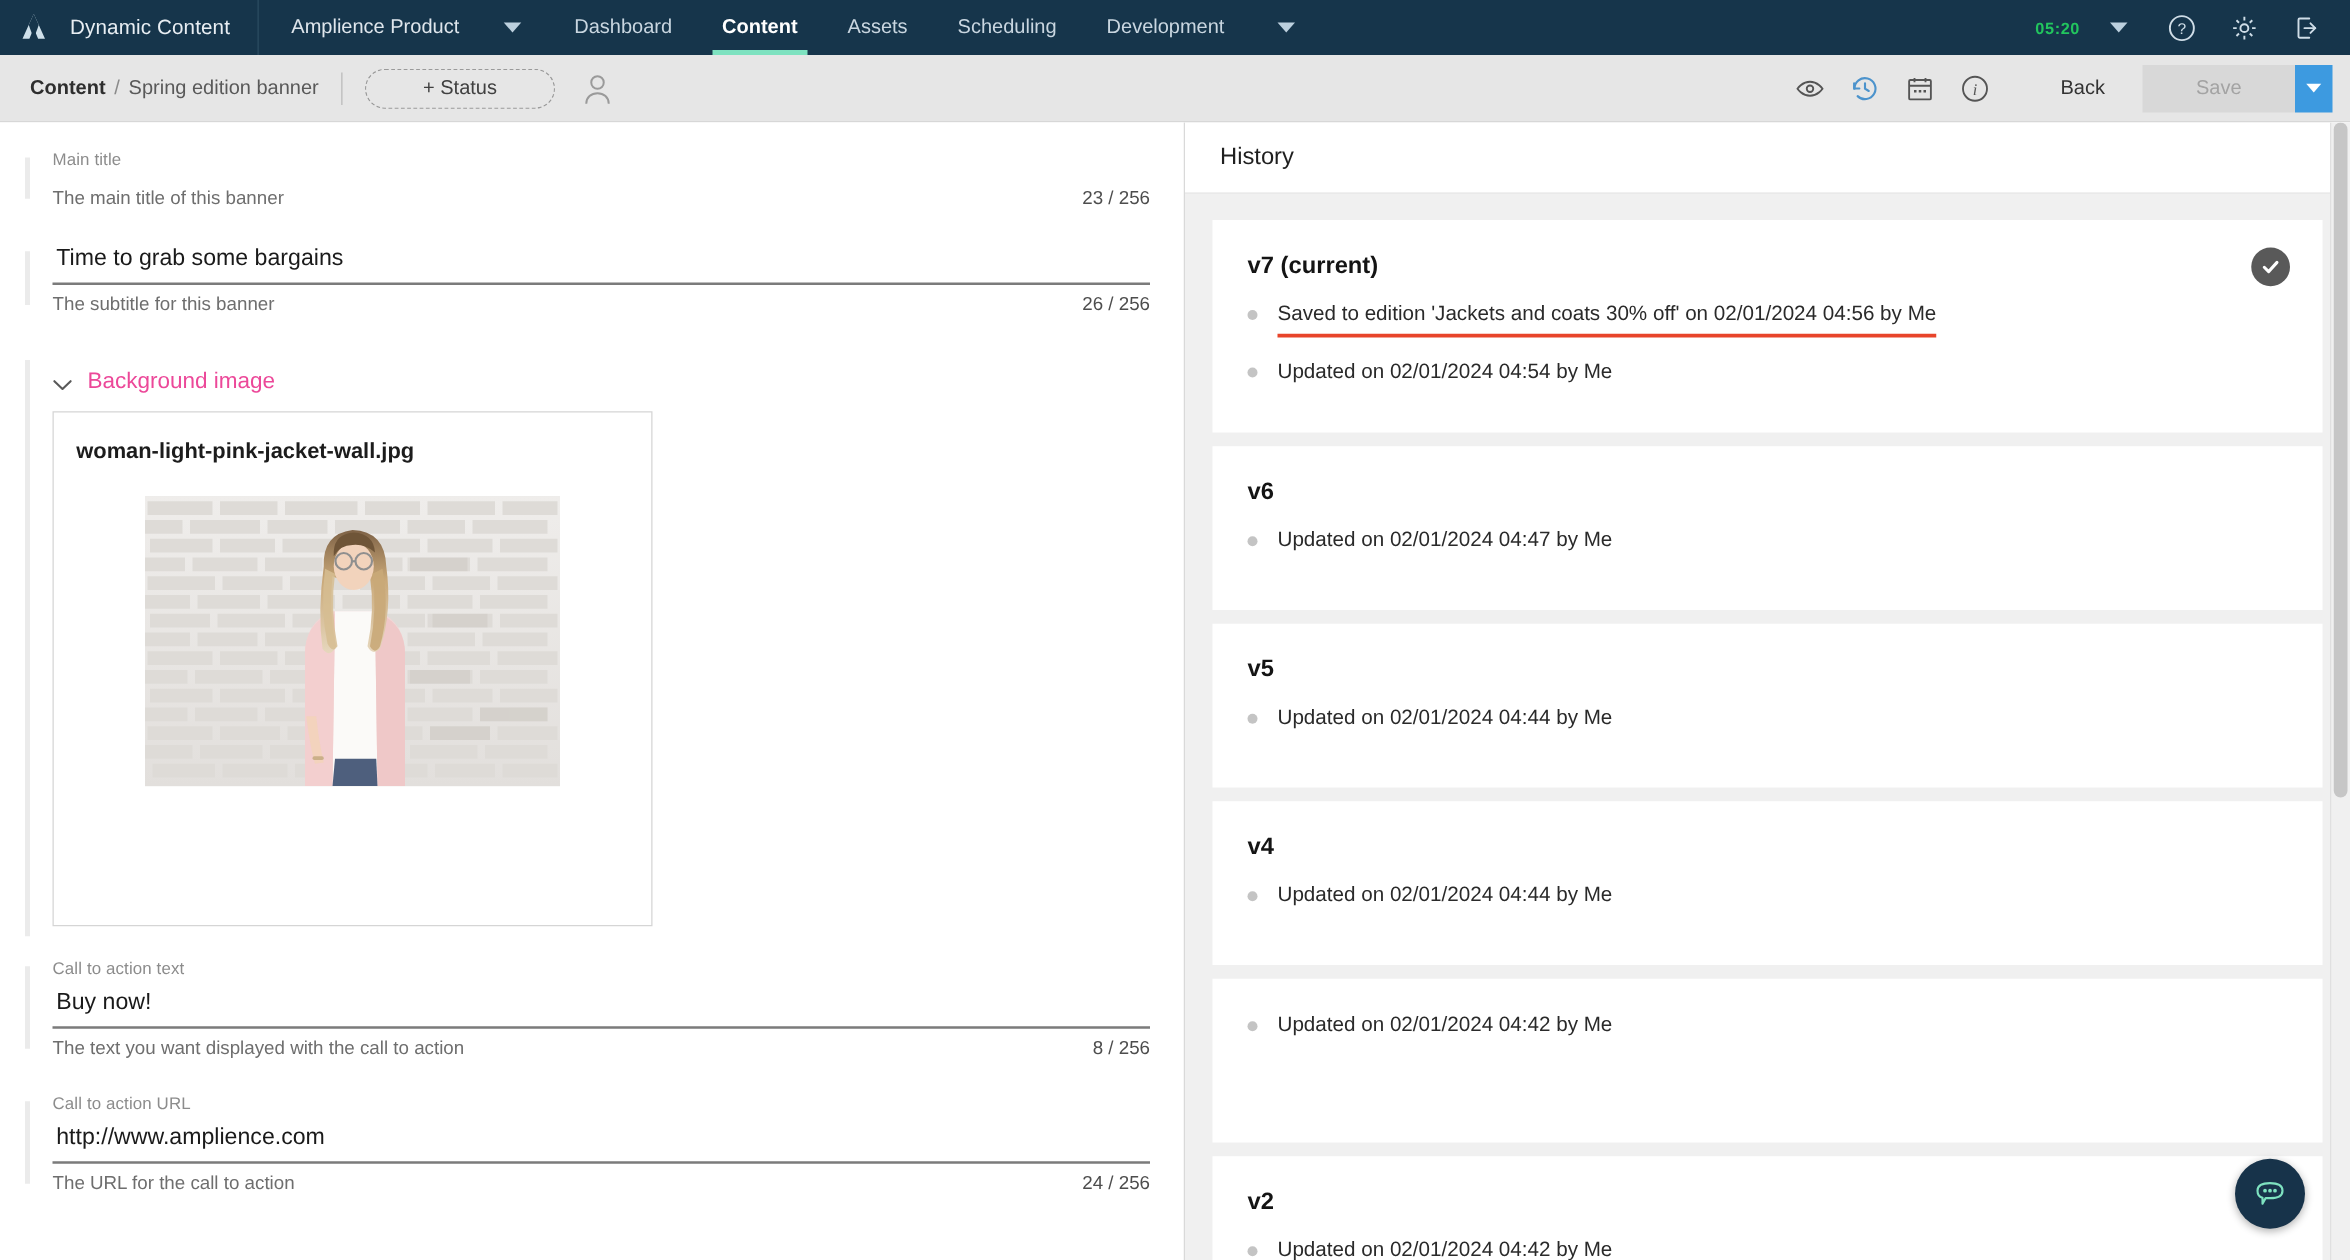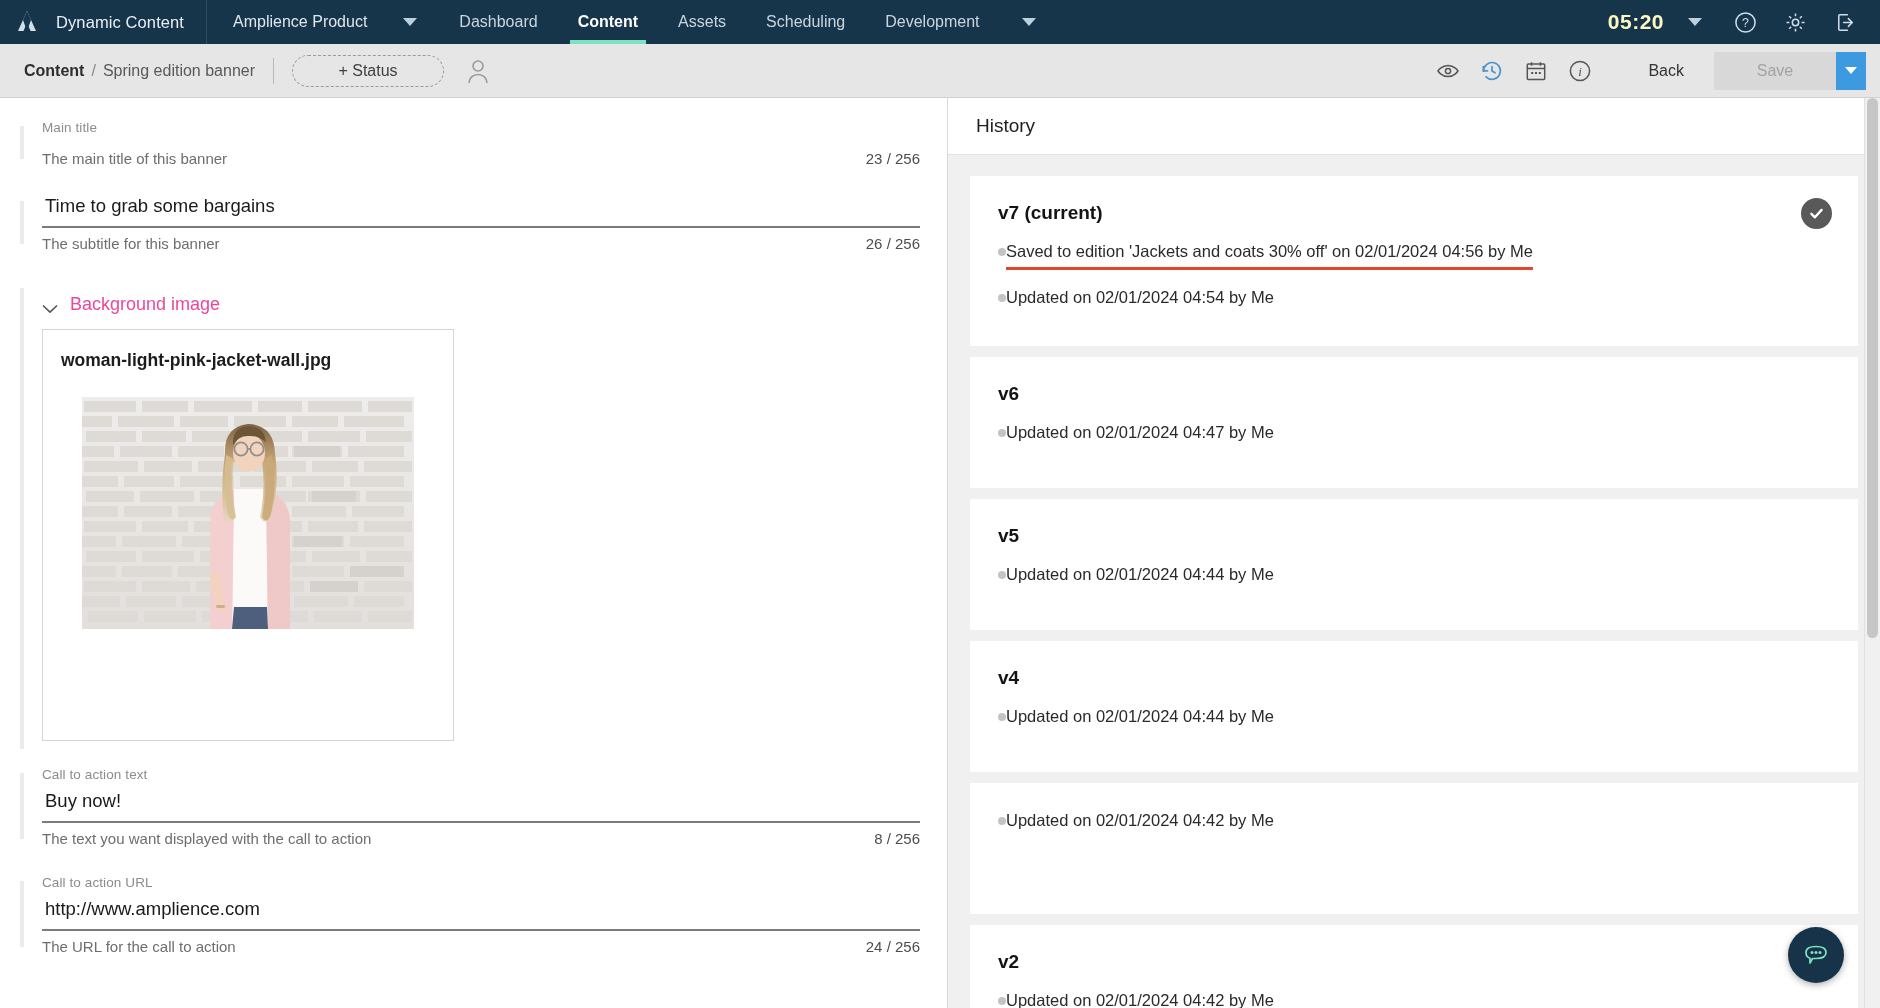--- a/index.html
+++ b/index.html
@@ -50,21 +50,21 @@
     padding: 0 22px; cursor: pointer;
   }
   .caret {
     width: 0; height: 0;
     border-left: 7px solid transparent;
     border-right: 7px solid transparent;
     border-top: 8px solid #bcd0de;
   }
   .topnav-spacer { flex: 1 1 auto; }
   .topnav-right { display: flex; align-items: center; gap: 0; padding-right: 10px; }
-  .clock { font-size: 21px; color: #fef9c3; font-weight: bold; padding: 0 6px 0 0; letter-spacing: .5px;}
+  .clock { font-size: 13px; color: #22c55e; font-weight: bold; padding: 0 6px 0 0; letter-spacing: .5px;}
   .icon-btn {
     width: 50px; height: 44px;
     display: flex; align-items: center; justify-content: center;
     cursor: pointer;
   }
 
   
   .subbar {
     height: 54px;
     background: #e6e6e6;
@@ -180,21 +180,21 @@
   .section-head {
     display: flex; align-items: center; gap: 12px;
     padding: 14px 0 14px 42px;
     cursor: pointer;
   }
   .section-title { font-size: 18px; color: #ec4899; }
   .chev { width: 16px; height: 10px; }
 
   .image-card {
     margin-left: 42px;
-    width: 412px;
+    width: 480px;
     height: 412px;
     border: 1px solid #d5d5d5;
     background: #ffffff;
     padding: 20px 18px;
     position: relative;
   }
   .image-name {
     font-size: 17.5px; color: #1c1c1c; font-weight: bold;
     margin-bottom: 26px;
   }
@@ -228,21 +228,21 @@
     padding: 26px 28px 28px 28px;
     position: relative;
     cursor: pointer;
     min-height: 131px;
   }
   .version-title {
     font-size: 19px; color: #141414; font-weight: bold;
     margin-bottom: 16px;
   }
   .entry {
-    display: flex; align-items: flex-start; gap: 0;
+    display: flex; align-items: flex-start; gap: 16px;
     margin-bottom: 8px;
     position: relative;
   }
   .entry-dot {
     width: 8px; height: 8px; border-radius: 50%;
     background: #c4c4c4; flex: 0 0 8px; margin-top: 8px;
   }
   .entry-text { font-size: 16.5px; color: #2a2a2a; line-height: 1.45; }
   .entry.annotated { margin-bottom: 16px; }
   .entry.annotated .entry-text {

